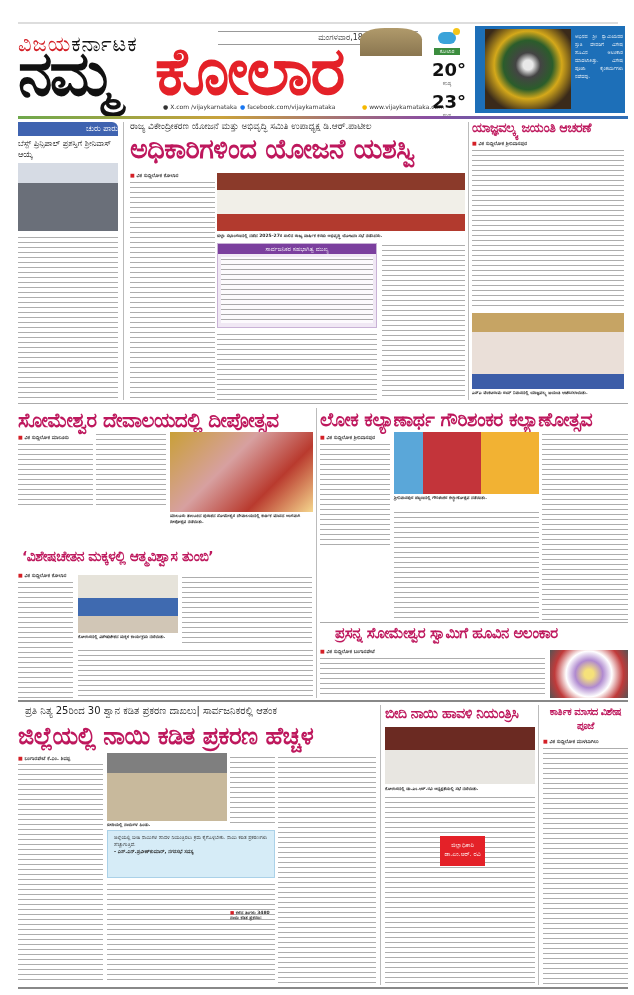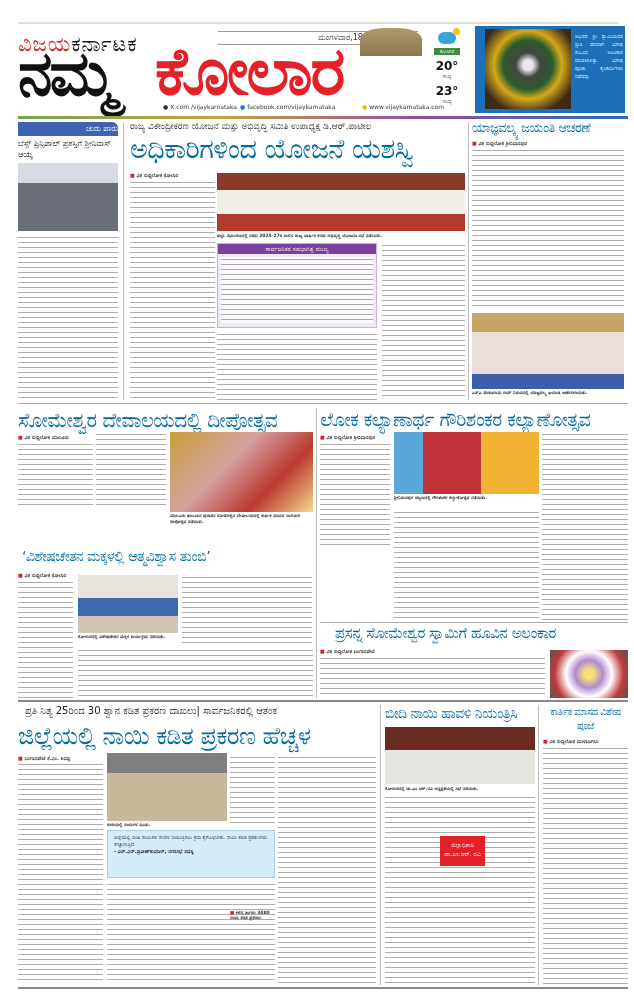--- a/index.html
+++ b/index.html
@@ -10,35 +10,35 @@
   .brand .r{color:#d42027}.brand .k{color:#111}
   .date{left:218px;top:31px;width:200px;height:14px;font-size:8px;color:#333;border-top:1px solid #999;border-bottom:1px solid #999;text-align:right;padding-right:4px;line-height:12px}
   .mast-black{left:18px;top:42px;font-size:62px;font-weight:900;color:#111;letter-spacing:-3px;line-height:64px;font-family:"DejaVu Sans",sans-serif}
   .mast-red{left:155px;top:38px;font-size:66px;font-weight:900;color:#e42128;letter-spacing:-2px;line-height:68px}
   .social{top:103px;font-size:6px;color:#333}
   .temple{left:360px;top:28px;width:62px;height:28px;background:linear-gradient(#b09a6b,#8a7650);border-radius:40% 40% 0 0}
   .weather{left:432px;top:32px;width:30px;height:78px;text-align:center}
   .weather .cloud{width:18px;height:12px;background:#3aa3d9;border-radius:8px;margin:0 auto;position:relative}
   .weather .sun{position:absolute;right:-4px;top:-4px;width:7px;height:7px;background:#f5c518;border-radius:50%}
   .weather .lbl{font-size:5px;background:#3b8d3e;color:#fff;margin:4px 2px 0}
-  .weather .t{font-size:12px;font-weight:bold;color:#111;margin-top:4px}
+  .weather .t{font-size:18px;font-weight:bold;color:#111;margin-top:4px}
   .weather .s{font-size:5px;color:#555}
   .promo{left:475px;top:26px;width:150px;height:87px;background:#1d6fb8;padding:4px}
   .promo .img{position:absolute;left:10px;top:3px;width:86px;height:80px;background:radial-gradient(circle at 50% 45%,#e8e8e8 8%,#444 20%,#2b5d2b 40%,#d4a81a 55%,#3a2a1a 80%)}
   .promo .txt{position:absolute;left:100px;top:6px;width:48px;font-size:5px;color:#fff;line-height:8px}
   .rainbow{left:18px;top:116px;width:610px;height:3px;background:linear-gradient(90deg,#6ea84c,#c9a23c,#8b4fa0,#2e6fb6)}
   .colrule{background:#bbb;width:1px}
   .hrule{height:1px;background:#aaa}
   .sideHead{left:18px;top:122px;width:100px;height:14px;background:#3f63b0;color:#fff;font-size:8px;text-align:right;line-height:14px;border-radius:0 6px 0 0}
   .sideTitle{left:18px;top:138px;width:100px;font-size:8px;font-weight:normal;line-height:11px;color:#111}
   .photo{background:linear-gradient(135deg,#8b7f73,#c7b7a0 40%,#6b5d50);}
   .txt{font-size:4px;line-height:6px;color:#555;overflow:hidden;text-align:justify}
   .lines{background:repeating-linear-gradient(#fff 0 2px,#999 2px 3px,#fff 3px 5px);opacity:.8}
   .kicker{font-size:9px;color:#222;font-weight:normal}
-  .h1{font-weight:400;color:#0369a1;white-space:nowrap;letter-spacing:-.5px}
+  .h1{font-weight:700;color:#be185d;white-space:nowrap;letter-spacing:-.5px}
   .byline{font-size:5px;color:#333;font-weight:bold}
   .byline:before{content:"■ ";color:#d42027}
   .caption{font-size:4.5px;color:#333;line-height:6px;font-weight:bold}
   .boxPurple{background:#f0e8f4;border:1px solid #c9b2d6}
   .boxPurple .hd{background:#7b3f9e;color:#fff;font-size:6px;text-align:center;height:10px;line-height:10px}
   .quote{background:#d6ecf7;border:1px solid #aad1e8;font-size:5px;line-height:7px;padding:3px 6px;color:#222}
   .redbox{background:#e42128;color:#fff;font-size:6px;text-align:center;line-height:9px;padding:4px}
 </style>
 </head>
 <body>

